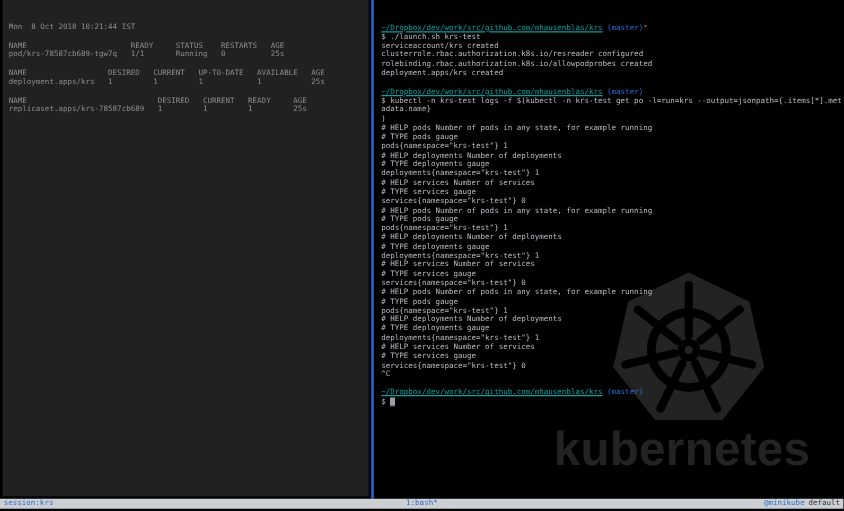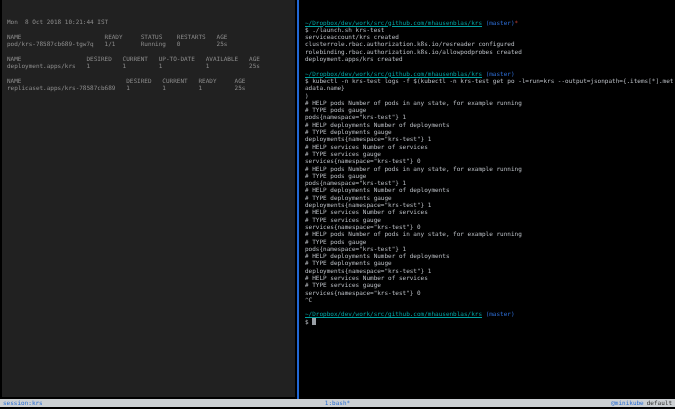--- a/index.html
+++ b/index.html
@@ -47,20 +47,38 @@
 <body>
 
 <div class="screen">
 
   <div class="left-pane">
     <div><div class="tline">Mon  8 Oct 2018 10:21:44 IST</div><div class="tline"></div><div class="tline">NAME                       READY     STATUS    RESTARTS   AGE</div><div class="tline">pod/krs-78587cb689-tgw7q   1/1       Running   0          25s</div><div class="tline"></div><div class="tline">NAME                  DESIRED   CURRENT   UP-TO-DATE   AVAILABLE   AGE</div><div class="tline">deployment.apps/krs   1         1         1            1           25s</div><div class="tline"></div><div class="tline">NAME                             DESIRED   CURRENT   READY     AGE</div><div class="tline">replicaset.apps/krs-78587cb689   1         1         1         25s</div></div>
   </div>
 
   <div class="divider"></div>
 
+  <div class="watermark">
+    <svg viewBox="0 0 240 186" width="240" height="186">
+      <polygon points="116,13 164.5,36.3 176.4,88.8 142.9,130.9 89.1,130.9 55.6,88.8 67.5,36.3" fill="#232323"></polygon>
+      <circle cx="116" cy="75" r="30" fill="none" stroke="#000000" stroke-width="7"></circle>
+      <g stroke="#000000" stroke-width="6.5" stroke-linecap="round">
+        <line x1="116" y1="23" x2="116" y2="63"></line>
+        <line x1="156.7" y1="42.6" x2="125.4" y2="67.5"></line>
+        <line x1="166.7" y1="86.6" x2="127.7" y2="77.7"></line>
+        <line x1="138.6" y1="121.9" x2="121.2" y2="85.8"></line>
+        <line x1="93.4" y1="121.9" x2="110.8" y2="85.8"></line>
+        <line x1="65.3" y1="86.6" x2="104.3" y2="77.7"></line>
+        <line x1="75.3" y1="42.6" x2="106.6" y2="67.5"></line>
+      </g>
+      <circle cx="116" cy="75" r="9" fill="#000000"></circle>
+      <circle cx="116" cy="75" r="3.2" fill="#232323"></circle>
+      <text x="8" y="167" font-size="38" font-weight="bold" fill="#232323" font-family="Liberation Sans, sans-serif" textLength="205">kubernetes</text>
+    </svg>
+  </div>
 
   <div class="right-pane">
     <div><div class="tline"><span class="path">~/Dropbox/dev/work/src/github.com/mhausenblas/krs</span><span class="plain"> </span><span class="branch">(master)</span><span class="star">*</span></div><div class="tline">$ ./launch.sh krs-test</div><div class="tline">serviceaccount/krs created</div><div class="tline">clusterrole.rbac.authorization.k8s.io/resreader configured</div><div class="tline">rolebinding.rbac.authorization.k8s.io/allowpodprobes created</div><div class="tline">deployment.apps/krs created</div><div class="tline"></div><div class="tline"><span class="path">~/Dropbox/dev/work/src/github.com/mhausenblas/krs</span><span class="plain"> </span><span class="branch">(master)</span></div><div class="tline">$ kubectl -n krs-test logs -f $(kubectl -n krs-test get po -l=run=krs --output=jsonpath={.items[*].metadata.name}</div><div class="tline">)</div><div class="tline"># HELP pods Number of pods in any state, for example running</div><div class="tline"># TYPE pods gauge</div><div class="tline">pods{namespace="krs-test"} 1</div><div class="tline"># HELP deployments Number of deployments</div><div class="tline"># TYPE deployments gauge</div><div class="tline">deployments{namespace="krs-test"} 1</div><div class="tline"># HELP services Number of services</div><div class="tline"># TYPE services gauge</div><div class="tline">services{namespace="krs-test"} 0</div><div class="tline"># HELP pods Number of pods in any state, for example running</div><div class="tline"># TYPE pods gauge</div><div class="tline">pods{namespace="krs-test"} 1</div><div class="tline"># HELP deployments Number of deployments</div><div class="tline"># TYPE deployments gauge</div><div class="tline">deployments{namespace="krs-test"} 1</div><div class="tline"># HELP services Number of services</div><div class="tline"># TYPE services gauge</div><div class="tline">services{namespace="krs-test"} 0</div><div class="tline"># HELP pods Number of pods in any state, for example running</div><div class="tline"># TYPE pods gauge</div><div class="tline">pods{namespace="krs-test"} 1</div><div class="tline"># HELP deployments Number of deployments</div><div class="tline"># TYPE deployments gauge</div><div class="tline">deployments{namespace="krs-test"} 1</div><div class="tline"># HELP services Number of services</div><div class="tline"># TYPE services gauge</div><div class="tline">services{namespace="krs-test"} 0</div><div class="tline">^C</div><div class="tline"></div><div class="tline"><span class="path">~/Dropbox/dev/work/src/github.com/mhausenblas/krs</span><span class="plain"> </span><span class="branch">(master)</span></div><div class="tline"><span class="plain">$ </span><span class="cursor">_</span></div></div>
   </div>
 
   <div class="status-bar">
     <span class="sb-left">session:krs</span>
     <span class="sb-center">1:bash*</span>
     <span class="sb-right"><span>@minikube</span><span class="sb-namespace">default</span></span>
   </div>

